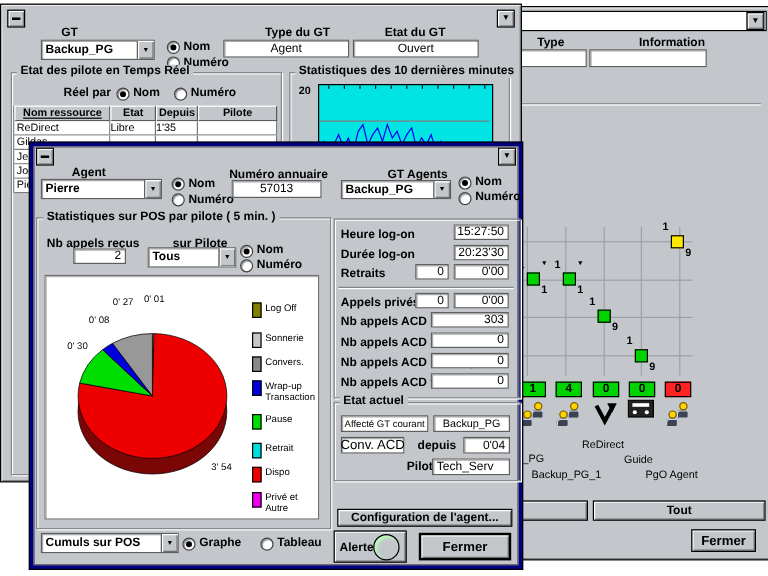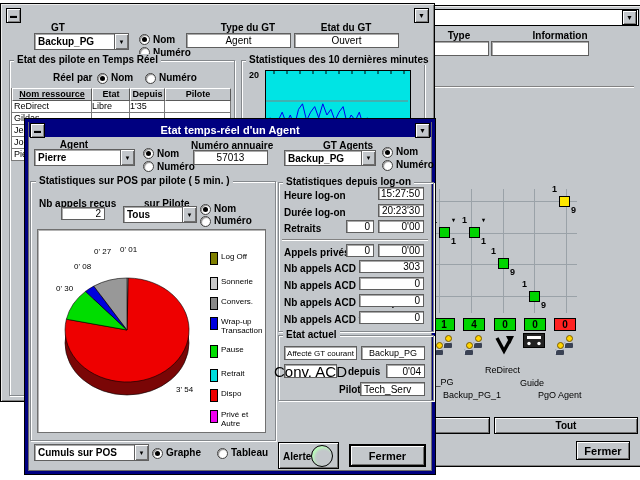--- a/index.html
+++ b/index.html
@@ -219,23 +219,20 @@
         <line x1="125" y1="0" x2="125" y2="3" stroke="#000"></line>
         <line x1="138" y1="0" x2="138" y2="3" stroke="#000"></line>
         <line x1="0" y1="30" x2="142" y2="30" stroke="#808080"></line>
         <polyline points="0.0,52.4 4.1,46.8 8.1,55.2 12.2,49.6 16.2,41.2 20.3,52.4 24.3,44.0 28.4,55.2 32.5,38.4 36.5,32.8 40.6,49.6 44.6,41.2 48.7,35.6 52.7,46.8 56.8,32.8 60.9,44.0 64.9,38.4 69.0,49.6 73.0,41.2 77.1,35.6 81.1,52.4 85.2,44.0 89.3,49.6 93.3,41.2 97.4,55.2 101.4,46.8 105.5,52.4 109.5,55.2 113.6,55.2 117.7,58.0 121.7,55.2 125.8,58.0 129.8,55.2 133.9,55.2 137.9,58.0 142.0,58.0" fill="none" stroke="#0000f0" stroke-width="1"></polyline>
       </svg>
   </div>
 </div>
 
 <div id="agwin" class="win-nav" style="left:24px;top:118px;width:410px;height:355px;z-index:3">
   <div class="win-inner"></div>
-  <div class="tbar" style="left:4px;top:3px;width:402px;height:15px">
-    <span>Etat temps-réel d'un Agent</span>
-  </div>
   <div class="sysb" style="left:5px;top:4px">▬</div>
   <div class="minb" style="left:390px;top:4px">▼</div>
 
   <div class="lb lbc" style="left:16px;top:20px;width:66px">Agent</div>
   <div class="combo" style="left:9px;top:30px;width:101px;height:17px">
     <span class="cval">Pierre</span>
     <span class="cbtn">▼</span>
   </div>
   <span class="rad on" style="left:118px;top:29px"></span>
   <span class="lb" style="left:132px;top:29px">Nom</span>
@@ -323,33 +320,33 @@
   <div class="combo" style="left:9px;top:325px;width:115px;height:17px">
     <span class="cval">Cumuls sur POS</span>
     <span class="cbtn">▼</span>
   </div>
   <span class="rad on" style="left:127px;top:329px"></span>
   <span class="lb" style="left:141px;top:328px">Graphe</span>
   <span class="rad" style="left:192px;top:329px"></span>
   <span class="lb" style="left:206px;top:328px">Tableau</span>
 
   <div class="grp" style="left:253px;top:63px;width:154px;height:148px"></div>
-  <div class="glb" style="left:258px;top:57px">Statistiques depuis log-on</div>
   <div class="sep" style="left:257px;top:120px;width:146px"></div>
 
   <div class="grp" style="left:253px;top:216px;width:154px;height:64px"></div>
   <div class="glb" style="left:258px;top:210px">Etat actuel</div>
   <div class="fld c" style="left:259px;top:227px;width:73px;height:14px;font-size:8px">Affecté GT courant</div>
   <div class="fld c" style="left:336px;top:227px;width:64px;height:14px;font-size:9px">Backup_PG</div>
-  <div class="fld c" style="left:259px;top:245px;width:53px;height:14px;font-size:15px">Conv. ACD</div>
+  <div class="fld c" style="left:259px;top:245px;width:53px;height:14px;font-size:11px">Conv. ACD</div>
   <span class="lb" style="left:323px;top:247px">depuis</span>
   <div class="fld r" style="left:361px;top:245px;width:39px;height:14px">0'04</div>
   <span class="lb" style="left:314px;top:265px">Pilote</span>
   <div class="fld" style="left:335px;top:263px;width:65px;height:14px">Tech_Serv</div>
 
+  <div class="btn" style="left:256px;top:305px;width:146px;height:15px">Configuration de l'agent...</div>
   <div class="btn" style="left:253px;top:323px;width:61px;height:27px;justify-content:flex-start;padding-left:5px"></div>
   <span class="lb" style="left:258px;top:332px">Alerte</span>
   <div class="alert-dot" style="left:286px;top:326px"></div>
   <div class="btn btn-def" style="left:324px;top:325px;width:77px;height:23px;font-size:11px">Fermer</div>
 <div class="lb" style="left: 259px; top: 71px;">Heure log-on</div>
     <div class="fld r" style="left: 353px; top: 68px; width: 46px; height: 13px;">15:27:50</div>
     <div class="lb" style="left: 259px; top: 88px;">Durée log-on</div>
     <div class="fld r" style="left: 353px; top: 85px; width: 46px; height: 13px;">20:23'30</div>
     <div class="lb" style="left: 259px; top: 104px;">Retraits</div>
     <div class="fld r" style="left: 321px; top: 101px; width: 28px; height: 13px;">0</div>

